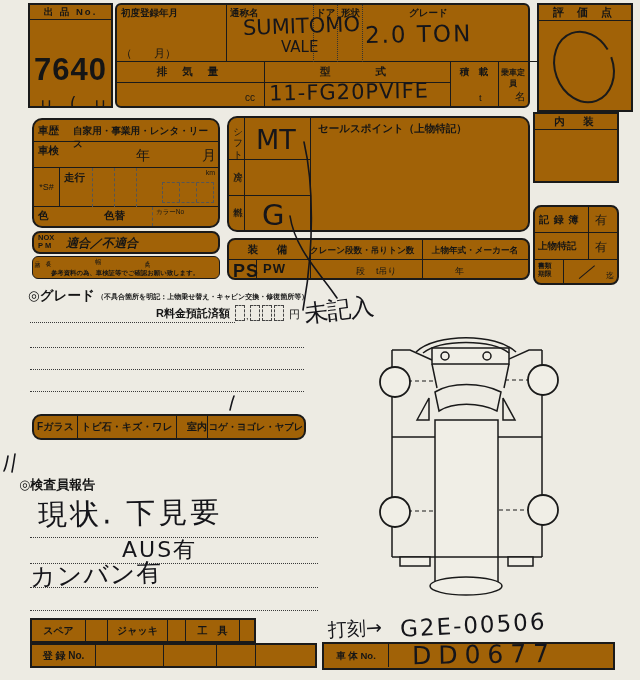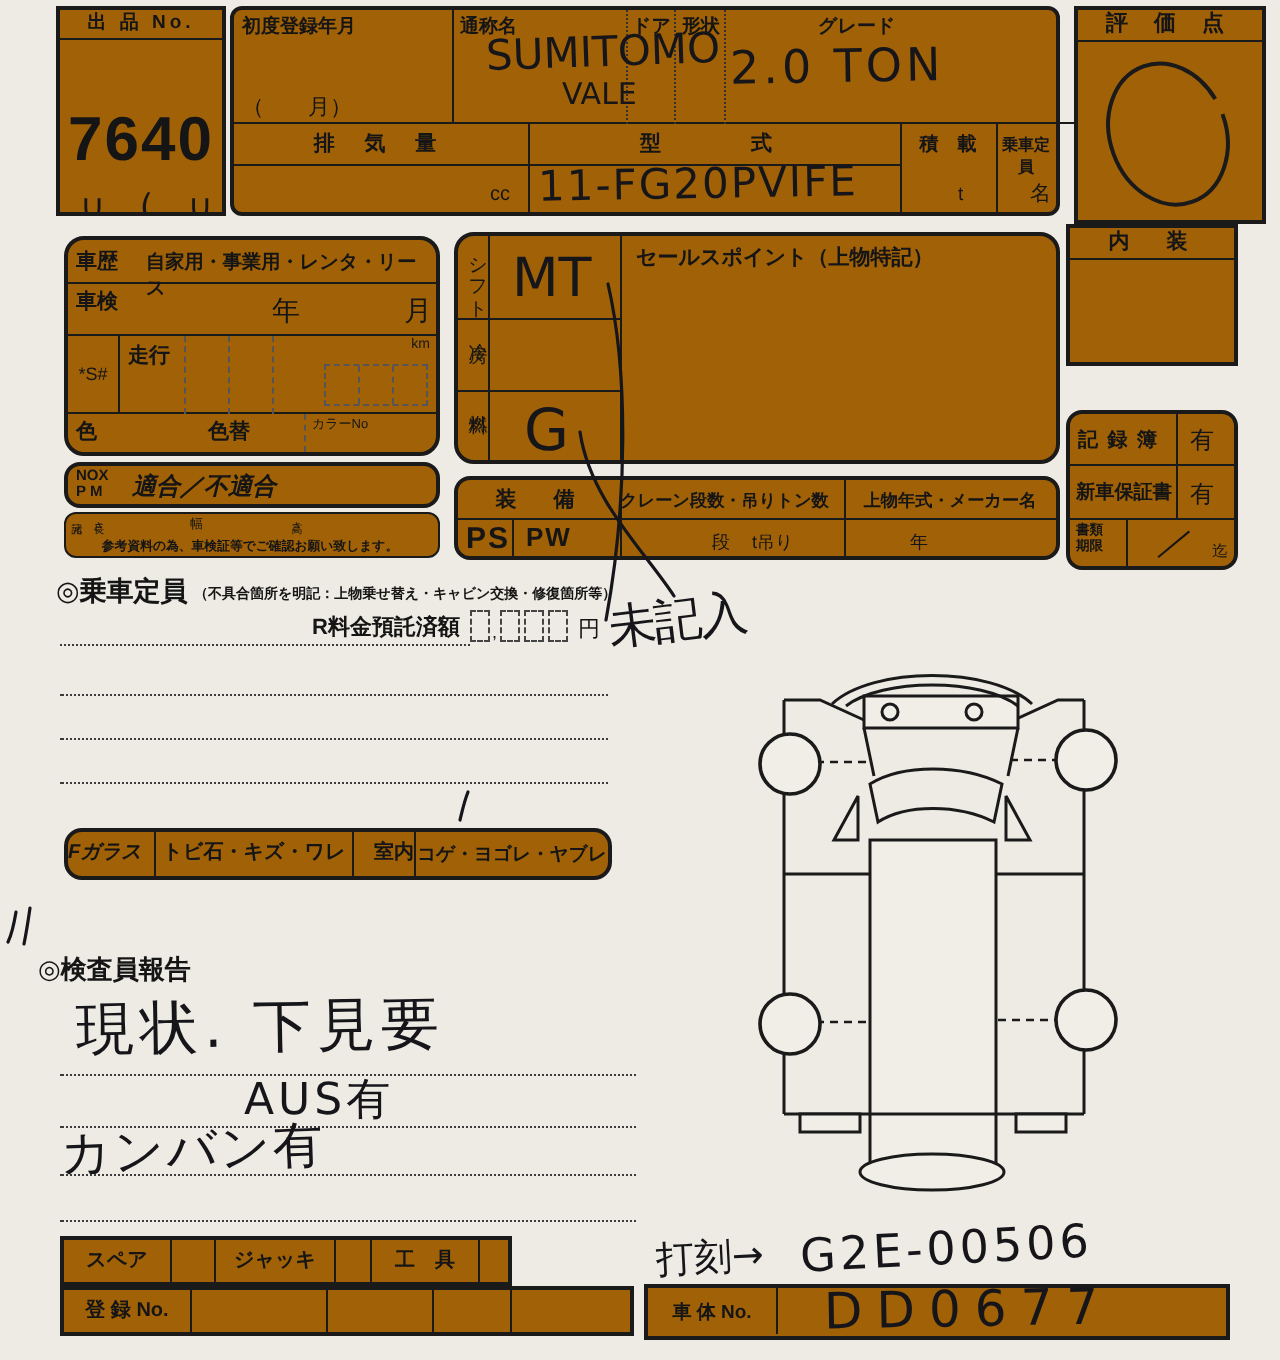--- a/index.html
+++ b/index.html
@@ -110,21 +110,21 @@
   </div>
 
   <div class="box" style="left:32px;top:256px;width:188px;height:23px;border-radius:6px;border-width:1.6px;overflow:hidden;">
     <span class="abs vtext" style="left:2px;top:0;font-size:5.5px;height:12px;">諸元</span>
     <span class="abs vtext" style="left:13px;top:0;font-size:5.5px;height:12px;">長さ</span>
     <span class="abs" style="left:62px;top:1px;font-size:6.5px;">幅</span>
     <span class="abs vtext" style="left:112px;top:0;font-size:5.5px;height:12px;">高さ</span>
     <div class="abs" style="left:0;top:12px;width:184px;text-align:center;font-size:6.4px;font-weight:bold;">参考資料の為、車検証等でご確認お願い致します。</div>
   </div>
 
-  <div class="abs" style="left:28px;top:287px;font-size:13.5px;font-weight:bold;">◎乗車定員</div>
+  <div class="abs" style="left:28px;top:287px;font-size:13.5px;font-weight:bold;">◎グレード</div>
   <div class="abs" style="left:97px;top:292px;font-size:7px;font-weight:bold;">（不具合箇所を明記：上物乗せ替え・キャビン交換・修復箇所等）</div>
   <div class="abs" style="left:156px;top:306px;font-size:11px;font-weight:bold;">R料金預託済額</div>
   <div class="abs" style="left:235px;top:305px;width:10px;height:16px;border:1px dashed #444;"></div>
   <div class="abs" style="left:246px;top:311px;font-size:9px;">,</div>
   <div class="abs" style="left:250px;top:305px;width:10px;height:16px;border:1px dashed #444;"></div>
   <div class="abs" style="left:262px;top:305px;width:10px;height:16px;border:1px dashed #444;"></div>
   <div class="abs" style="left:274px;top:305px;width:10px;height:16px;border:1px dashed #444;"></div>
   <div class="abs" style="left:289px;top:307px;font-size:11px;">円</div>
 
   <div class="dotline" style="left:30px;top:322px;width:205px;"></div>
@@ -146,57 +146,57 @@
   </div>
 
   <div class="box" style="left:227px;top:238px;width:303px;height:42px;border-radius:8px;">
     <div class="solidv" style="left:81px;top:0;height:38px;border-left-width:1px;"></div>
     <div class="solidv" style="left:193px;top:0;height:38px;border-left-width:1px;"></div>
     <div class="solidh" style="left:0;top:19px;width:299px;border-top-width:1px;"></div>
     <div class="solidv" style="left:27px;top:19px;height:19px;border-left-width:1px;"></div>
     <div class="abs" style="left:0;top:3px;width:81px;text-align:center;font-size:10.5px;font-weight:bold;letter-spacing:4px;">装　備</div>
     <div class="abs" style="left:81px;top:5px;width:112px;font-size:8.6px;font-weight:bold;">クレーン段数・吊りトン数</div>
     <div class="abs" style="left:193px;top:5px;width:106px;text-align:center;font-size:8.6px;font-weight:bold;">上物年式・メーカー名</div>
-    <span class="abs" style="left:4px;top:21px;font-size:15px;font-weight:bold;letter-spacing:1px;">PS</span>
+    <span class="abs" style="left:4px;top:21px;font-size:18px;font-weight:bold;letter-spacing:1px;">PS</span>
     <span class="abs" style="left:34px;top:21px;font-size:13px;font-weight:bold;letter-spacing:1px;">PW</span>
     <span class="abs" style="left:127px;top:25px;font-size:9px;">段</span>
     <span class="abs" style="left:147px;top:25px;font-size:9px;">t吊り</span>
     <span class="abs" style="left:226px;top:25px;font-size:9px;">年</span>
   </div>
 
   <div class="abs hw" style="left:304px;top:294px;font-size:24px;letter-spacing:-1px;transform:rotate(-7deg);">未記入</div>
 
   <div class="box" style="left:533px;top:112px;width:86px;height:71px;">
     <div style="height:15px;border-bottom:1.2px solid #1a1a1a;text-align:center;font-size:10.5px;font-weight:bold;letter-spacing:4px;line-height:14px;">内　装</div>
   </div>
 
   <div class="box" style="left:533px;top:205px;width:86px;height:80px;border-radius:8px;overflow:hidden;">
     <div class="abs" style="left:0;top:0;width:82px;height:26px;border-bottom:1.2px solid #1a1a1a;">
       <div class="solidv" style="left:53px;top:0;height:26px;border-left-width:1.2px;"></div>
       <span class="abs" style="left:4px;top:6px;font-size:10px;font-weight:bold;letter-spacing:1px;">記 録 簿</span>
       <span class="abs" style="left:60px;top:5px;font-size:12px;">有</span>
     </div>
     <div class="abs" style="left:0;top:26px;width:82px;height:27px;border-bottom:1.2px solid #1a1a1a;">
       <div class="solidv" style="left:53px;top:0;height:27px;border-left-width:1.2px;"></div>
-      <span class="abs" style="left:3px;top:7px;font-size:9.6px;font-weight:bold;">新車保証書</span>
+      <span class="abs" style="left:3px;top:7px;font-size:9.6px;font-weight:bold;">上物特記</span>
       <span class="abs" style="left:60px;top:6px;font-size:12px;">有</span>
     </div>
     <div class="abs" style="left:0;top:53px;width:82px;height:23px;">
       <div class="solidv" style="left:28px;top:0;height:23px;border-left-width:1px;"></div>
       <div class="abs" style="left:3px;top:2px;font-size:6.8px;font-weight:bold;line-height:8px;">
         <div>書類</div>
         <div>期限</div>
       </div>
       <span class="abs hw" style="left:44px;top:-1px;font-size:18px;transform:rotate(8deg);">／</span>
       <span class="abs" style="right:3px;bottom:2px;font-size:8px;">迄</span>
     </div>
   </div>
 
   <div class="box" style="left:32px;top:414px;width:274px;height:26px;border-radius:9px;display:flex;align-items:center;">
-    <div style="width:43px;font-size:10px;font-weight:bold;border-right:1.3px solid #1a1a1a;line-height:22px;font-style:italic;">Fガラス</div>
+    <div style="width:43px;text-align:center;font-size:10px;font-weight:bold;border-right:1.3px solid #1a1a1a;line-height:22px;">Fガラス</div>
     <div style="width:98px;text-align:center;font-size:10px;font-weight:bold;border-right:1.3px solid #1a1a1a;line-height:22px;">トビ石・キズ・ワレ</div>
     <div style="width:30px;text-align:right;font-size:10px;font-weight:bold;border-right:1.3px solid #1a1a1a;line-height:22px;">室内</div>
     <div style="flex:1;text-align:center;font-size:9.3px;font-weight:bold;">コゲ・ヨゴレ・ヤブレ</div>
   </div>
 
   <div class="abs" style="left:19px;top:456px;font-size:13px;font-weight:bold;margin-top:20px;">◎検査員報告</div>
 
   <div class="dotline" style="left:30px;top:537px;width:288px;"></div>
   <div class="dotline" style="left:30px;top:563px;width:288px;"></div>
   <div class="dotline" style="left:30px;top:587px;width:288px;"></div>

